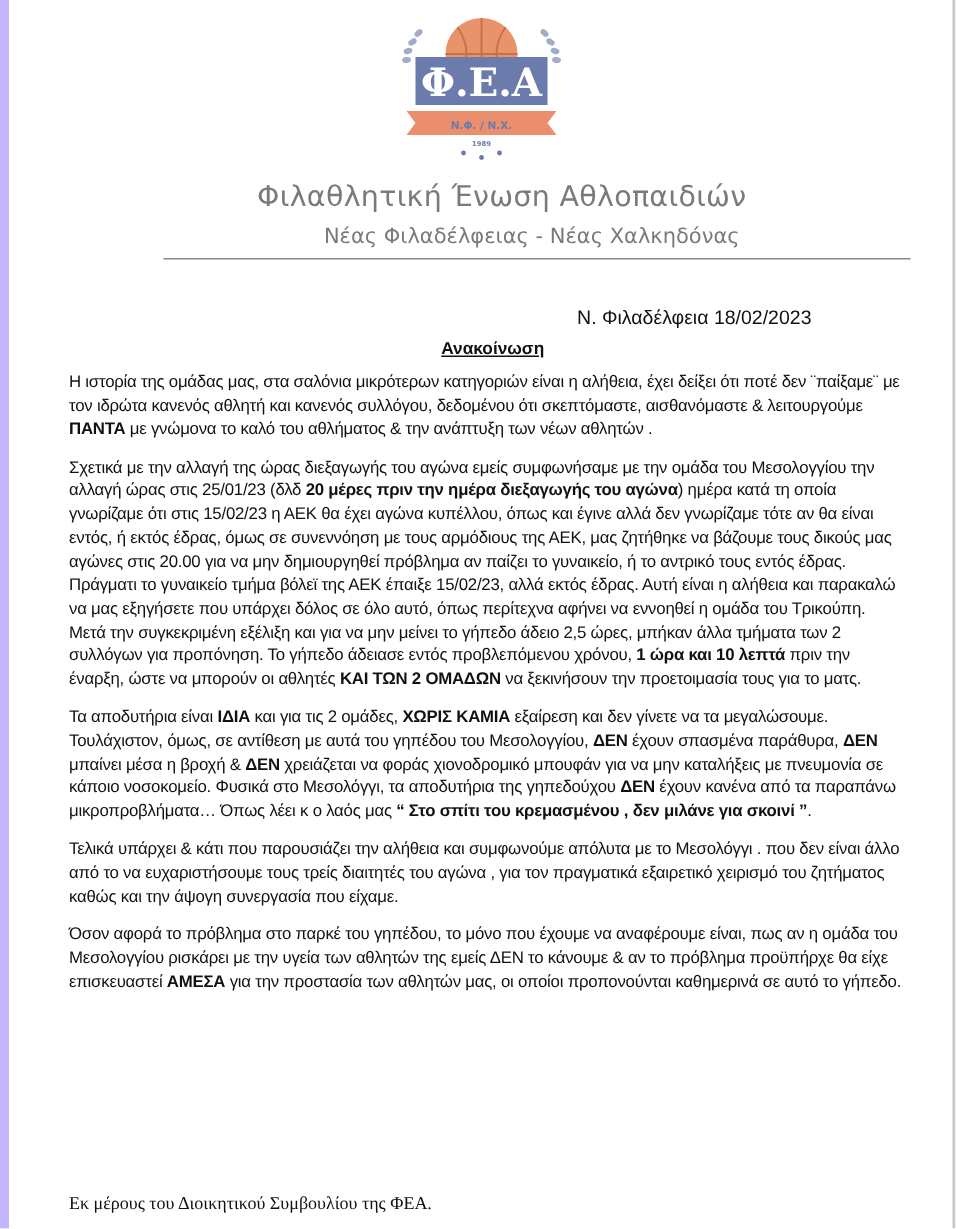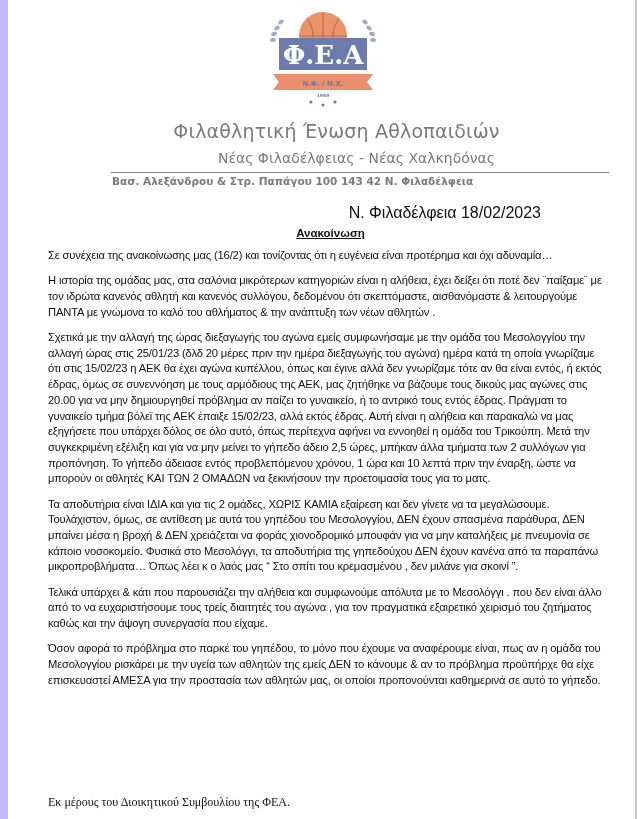--- a/index.html
+++ b/index.html
@@ -1,20 +1,20 @@
 <!DOCTYPE html>
 <html><head>
 <meta charset="utf-8">
 <style>
   html, body { margin: 0; padding: 0; background: #ffffff; }
   body { width: 637px; height: 819px; overflow: hidden; position: relative; }
   .page {
     position: absolute; left: 0; top: 0; width: 637px; height: 819px;
     box-sizing: border-box;
-    border-left: 8px solid #c4b5fd;
+    border-left: 6px solid #c4b5fd;
     border-right: 2px solid #c8c8c8;
     background: #fff;
   }
   .logo { position: absolute; left: 255px; top: 8px; width: 120px; height: 100px; }
   .org-name {
     position: absolute; left: 0; width: 637px; top: 120px; text-align: center;
     font-family: "DejaVu Sans", sans-serif; font-size: 19px; color: #7a7a7a;
     padding-left: 20px; box-sizing: border-box; letter-spacing: 0.2px;
   }
   .org-sub {
@@ -25,34 +25,34 @@
   .header-rule {
     position: absolute; left: 103px; width: 498px; top: 172px; height: 0;
     border-top: 1px solid #8a8a8a;
   }
   .address {
     position: absolute; left: 104px; top: 175px;
     font-family: "DejaVu Sans", sans-serif; font-size: 10.5px; color: #7a7a7a; font-weight: bold;
   }
   .dateline {
     position: absolute; right: 94px; top: 204px;
-    font-family: "Liberation Sans", sans-serif; font-size: 16px; color: #111;
+    font-family: "Liberation Sans", sans-serif; font-size: 13px; color: #111;
   }
   .doc-title {
     position: absolute; left: 0; width: 637px; top: 227px; text-align: center;
     font-family: "Liberation Sans", sans-serif; font-size: 11.5px; font-weight: bold;
     text-decoration: underline; color: #111; padding-left: 8px; box-sizing: border-box;
   }
   .body-text {
     position: absolute; left: 40px; top: 248px; width: 558px;
     font-family: "Liberation Sans", sans-serif; font-size: 11.2px; line-height: 15.7px;
     color: #111; letter-spacing: -0.15px;
   }
   .body-text p { margin: 0 0 9.6px 0; }
-  .body-text b { font-weight: normal; }
+  .body-text b { font-weight: bold; }
   .sig {
     position: absolute; left: 40px; top: 795px;
     font-family: "Liberation Serif", serif; font-size: 12px; color: #111;
   }
 </style>
 </head>
 <body>
 
 <div class="page">
 
@@ -87,27 +87,25 @@
         <circle cx="48" cy="94" r="1.6"></circle>
           <circle cx="60" cy="97" r="1.6"></circle>
           <circle cx="72" cy="94" r="1.6"></circle>
       </g>
     </svg>
   </div>
 
   <div class="org-name">Φιλαθλητική Ένωση Αθλοπαιδιών</div>
   <div class="org-sub">Νέας Φιλαδέλφειας  - Νέας Χαλκηδόνας</div>
   <div class="header-rule"></div>
-  <div class="address">Βασ. Αλεξάνδρου &amp; Στρ. Παπάγου 100 143 42 Ν. Φιλαδέλφεια</div>
 
   <div class="dateline">Ν. Φιλαδέλφεια 18/02/2023</div>
   <div class="doc-title">Ανακοίνωση</div>
 
   <div class="body-text" id="body-text">
-      <p><span>Σε συνέχεια της ανακοίνωσης μας (16/2) και τονίζοντας ότι η ευγένεια είναι προτέρημα και όχι αδυναμία…</span></p>
       <p><span>Η ιστορία της ομάδας μας, στα σαλόνια μικρότερων κατηγοριών είναι η αλήθεια, έχει δείξει ότι ποτέ δεν ¨παίξαμε¨ με τον ιδρώτα κανενός αθλητή και κανενός συλλόγου, δεδομένου ότι σκεπτόμαστε, αισθανόμαστε &amp;  λειτουργούμε </span><b>ΠΑΝΤΑ</b><span> με γνώμονα το καλό του αθλήματος &amp; την ανάπτυξη των νέων αθλητών .</span></p>
       <p><span>Σχετικά με την αλλαγή της ώρας διεξαγωγής του αγώνα εμείς συμφωνήσαμε με την ομάδα του Μεσολογγίου την αλλαγή ώρας στις 25/01/23 (δλδ  </span><b>20 μέρες πριν την ημέρα διεξαγωγής του αγώνα</b><span>) ημέρα κατά τη οποία γνωρίζαμε  ότι στις  15/02/23 η ΑΕΚ θα έχει αγώνα κυπέλλου, όπως και έγινε αλλά δεν γνωρίζαμε τότε αν θα είναι εντός, ή εκτός έδρας, όμως σε συνεννόηση με τους αρμόδιους της ΑΕΚ, μας ζητήθηκε να βάζουμε τους δικούς μας αγώνες στις 20.00 για να μην δημιουργηθεί πρόβλημα αν παίζει το γυναικείο, ή το αντρικό τους εντός έδρας. Πράγματι το γυναικείο τμήμα βόλεϊ της ΑΕΚ έπαιξε 15/02/23, αλλά εκτός έδρας. Αυτή είναι η αλήθεια και παρακαλώ να μας εξηγήσετε που υπάρχει δόλος σε όλο αυτό, όπως περίτεχνα αφήνει να εννοηθεί η ομάδα του Τρικούπη. Μετά την συγκεκριμένη εξέλιξη και για να μην μείνει το γήπεδο άδειο 2,5 ώρες, μπήκαν άλλα τμήματα των 2 συλλόγων για προπόνηση. Το γήπεδο άδειασε εντός προβλεπόμενου χρόνου, </span><b>1 ώρα και 10 λεπτά</b><span> πριν την έναρξη, ώστε να μπορούν οι αθλητές </span><b>ΚΑΙ ΤΩΝ 2 ΟΜΑΔΩΝ</b><span> να ξεκινήσουν την προετοιμασία τους για το ματς.</span></p>
       <p><span>Τα αποδυτήρια είναι </span><b>ΙΔΙΑ</b><span> και για τις 2 ομάδες, </span><b>ΧΩΡΙΣ ΚΑΜΙΑ</b><span> εξαίρεση και δεν γίνετε να τα μεγαλώσουμε. Τουλάχιστον, όμως, σε αντίθεση με αυτά του γηπέδου του Μεσολογγίου, </span><b>ΔΕΝ</b><span> έχουν σπασμένα παράθυρα, </span><b>ΔΕΝ</b><span> μπαίνει μέσα η βροχή &amp; </span><b>ΔΕΝ</b><span> χρειάζεται να φοράς χιονοδρομικό μπουφάν για να μην καταλήξεις με πνευμονία  σε κάποιο νοσοκομείο.  Φυσικά στο Μεσολόγγι, τα αποδυτήρια της γηπεδούχου </span><b>ΔΕΝ</b><span> έχουν κανένα από τα παραπάνω μικροπροβλήματα… Όπως λέει κ ο λαός μας </span><b>“ Στο σπίτι του κρεμασμένου , δεν μιλάνε για σκοινί ”</b><span>.</span></p>
       <p><span>Τελικά υπάρχει &amp; κάτι που παρουσιάζει την αλήθεια και συμφωνούμε απόλυτα με το Μεσολόγγι . που δεν είναι άλλο από το να ευχαριστήσουμε τους τρείς διαιτητές του αγώνα , για τον πραγματικά εξαιρετικό  χειρισμό του ζητήματος καθώς και την άψογη συνεργασία που είχαμε.</span></p>
       <p><span>Όσον αφορά το πρόβλημα στο παρκέ του γηπέδου, το μόνο που έχουμε να αναφέρουμε είναι, πως αν η ομάδα του Μεσολογγίου ρισκάρει με την υγεία των αθλητών της εμείς ΔΕΝ το κάνουμε &amp; αν το πρόβλημα προϋπήρχε θα είχε επισκευαστεί  </span><b>ΑΜΕΣΑ</b><span> για την προστασία των αθλητών μας, οι οποίοι προπονούνται καθημερινά σε αυτό το γήπεδο.</span></p>
     </div>
 
   <div class="sig">Εκ μέρους του Διοικητικού Συμβουλίου της ΦΕΑ.</div>
 </div>
 

